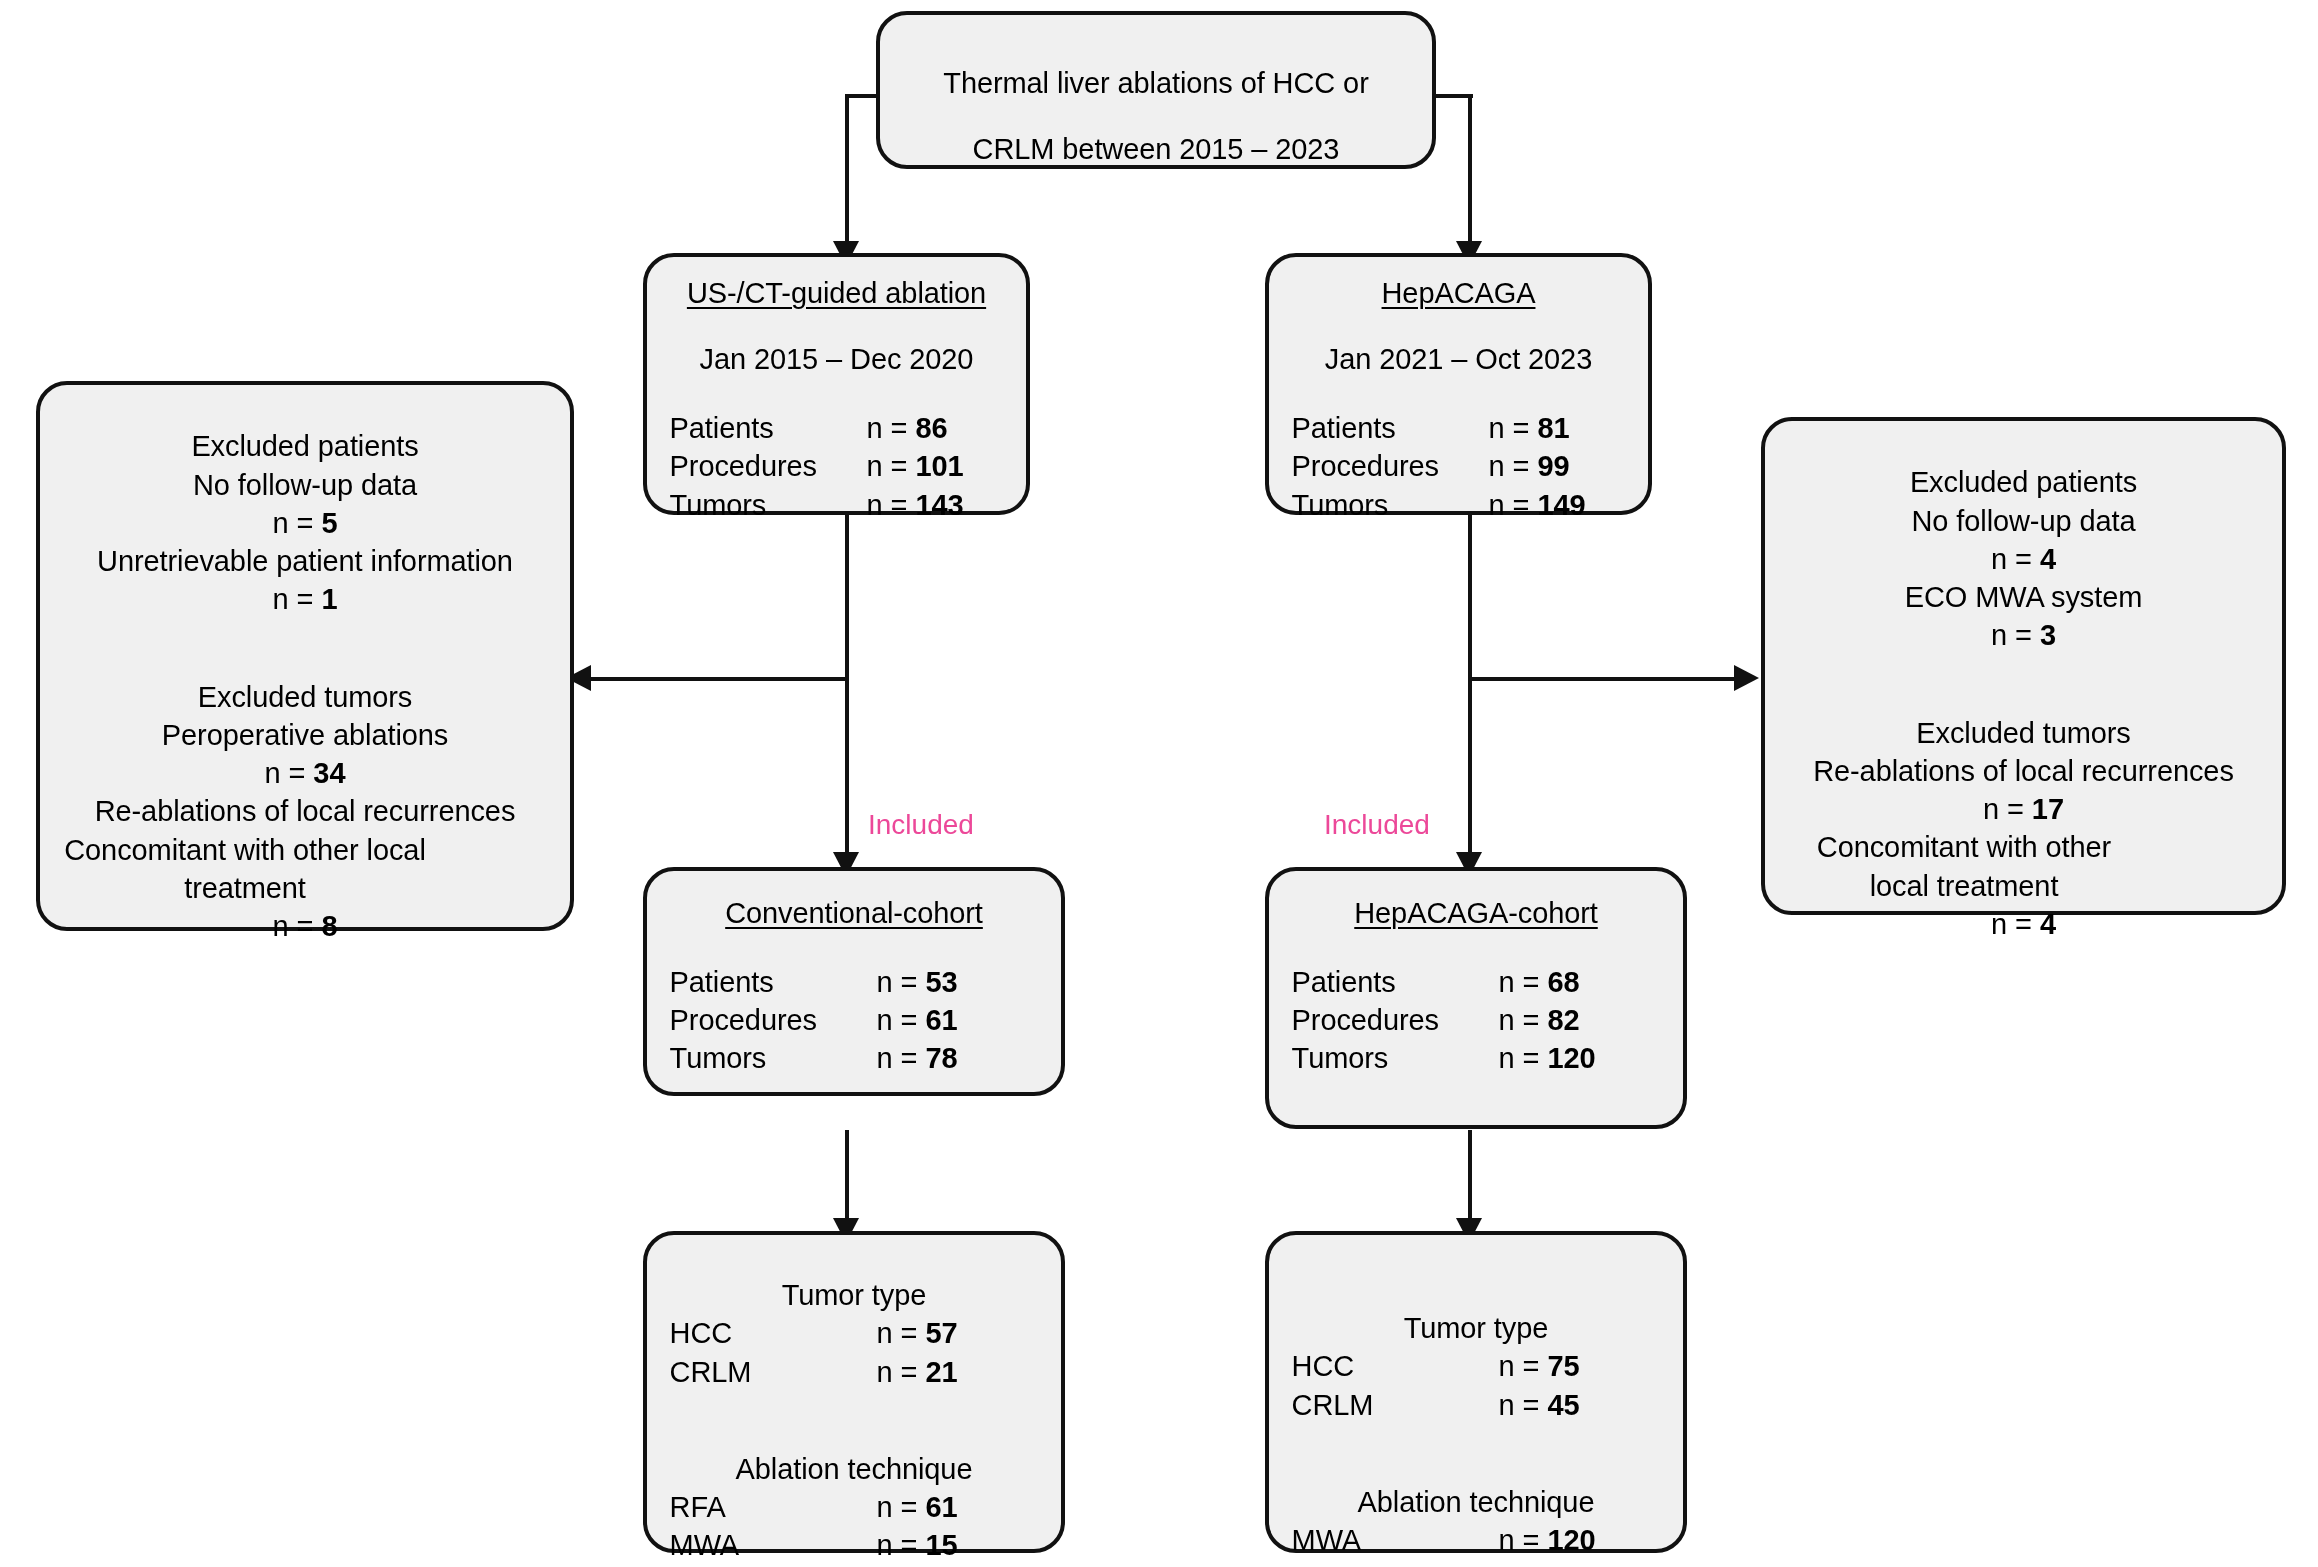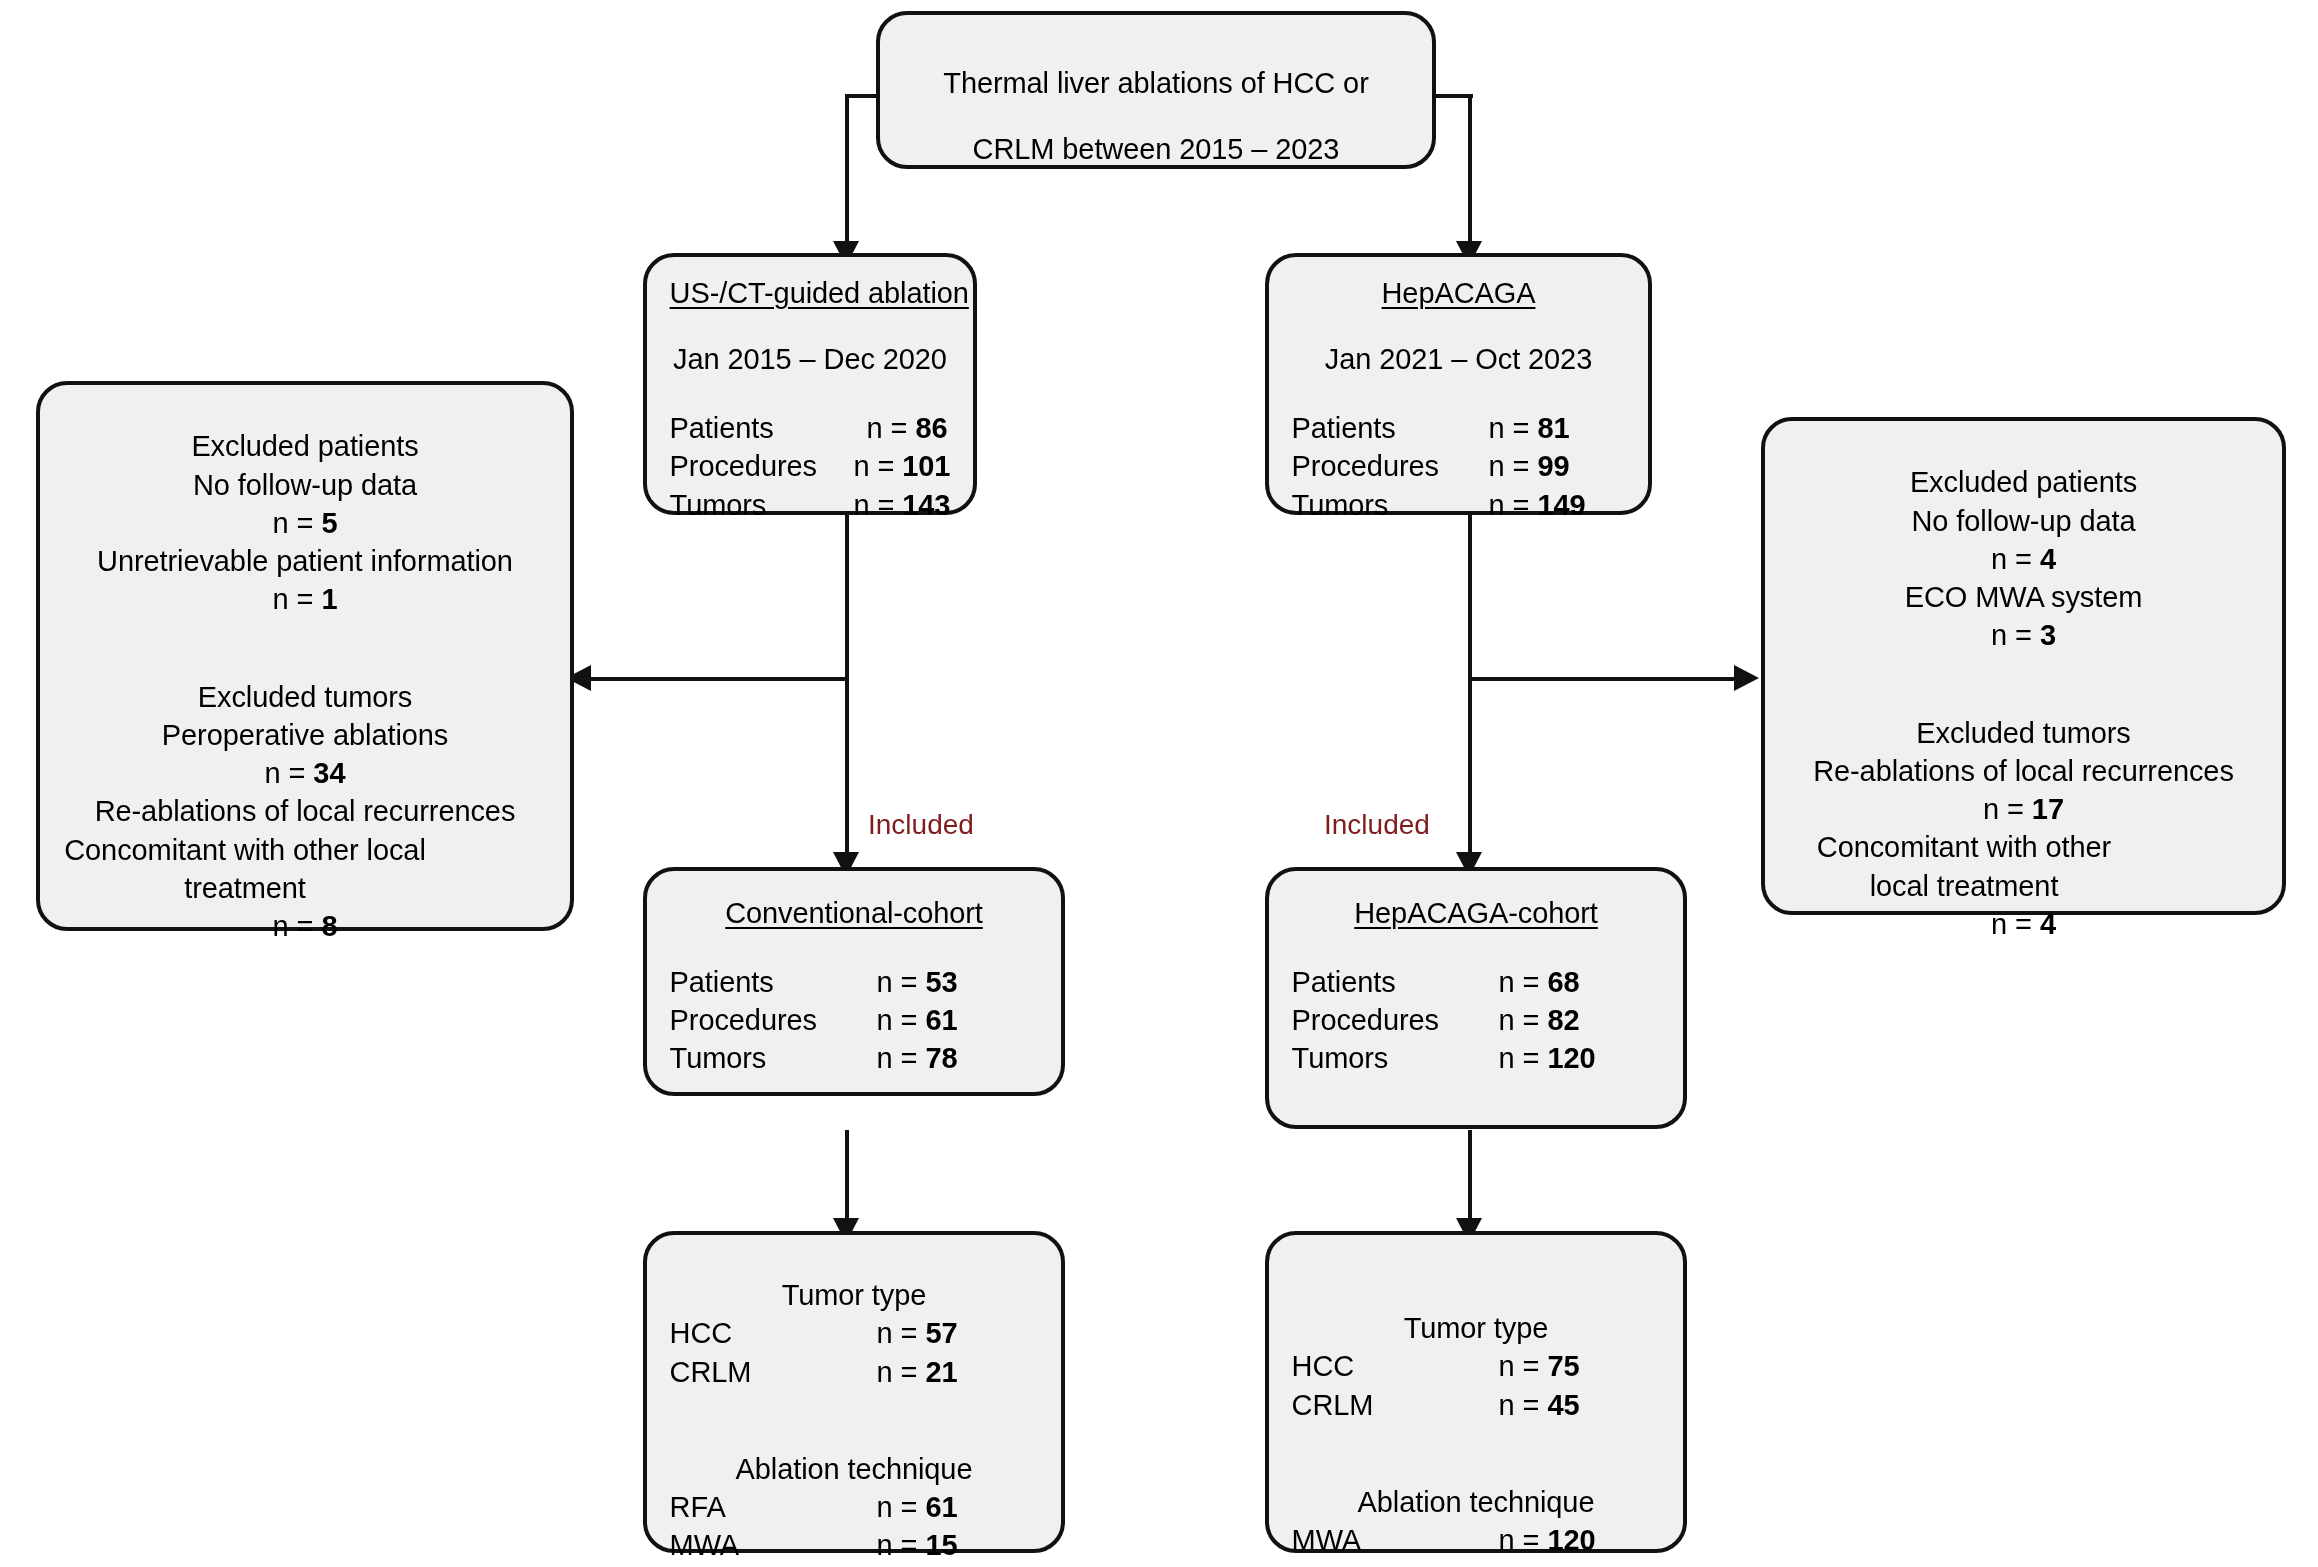--- a/index.html
+++ b/index.html
@@ -82,21 +82,21 @@
   .arrow-right {
     position: absolute;
     width: 0; height: 0;
     border-top: 13.7px solid transparent;
     border-bottom: 13.7px solid transparent;
     border-left: 25px solid #111111;
   }
   .edge-label {
     position: absolute;
     font-size: 28px;
-    color: #7f1d1d;
+    color: #ec4899;
     white-space: nowrap;
   }
 </style>
 </head>
 <body>
 
 <div id="canvas">
 
   <div class="hline" style="left:845px; top:94px; width:72px;"></div>
   <div class="vline" style="left:845px; top:94px; height:149px;"></div>
@@ -123,21 +123,21 @@
   <div class="arrow-down" style="left:1456px; top:1218px;"></div>
 
   <div class="edge-label" style="left:868px; top:809px;">Included</div>
   <div class="edge-label" style="left:1324px; top:809px;">Included</div>
 
   <div class="box" style="left:876px; top:10.7px; width:560px; height:158px; padding:21.5px 21.5px 0 21.5px;">
     <div class="ctr">Thermal liver ablations of HCC or</div>
     <div class="ctr">CRLM between 2015 – 2023</div>
   </div>
 
-  <div class="box" style="left:643px; top:253px; width:334px; height:262px; padding:16.7px 22.6px 0 22.6px;">
+  <div class="box" style="left:643px; top:253px; width:387px; height:262px; padding:16.7px 22.6px 0 22.6px;">
     <div class="hdr"><u>US-/CT-guided ablation</u></div>
     <div class="ctr">Jan 2015 – Dec 2020</div>
     <div class="spacer"></div>
     <div class="row">
       <span class="lbl" style="width:197px">Patients</span>
       <span class="val">n = <b>86</b></span>
     </div>
     <div class="row">
       <span class="lbl" style="width:197px">Procedures</span>
       <span class="val">n = <b>101</b></span>

